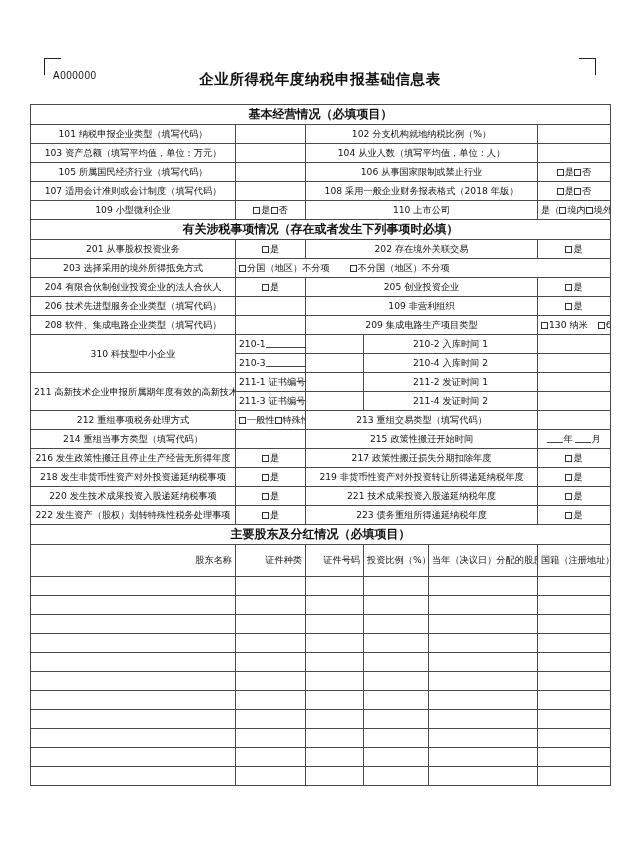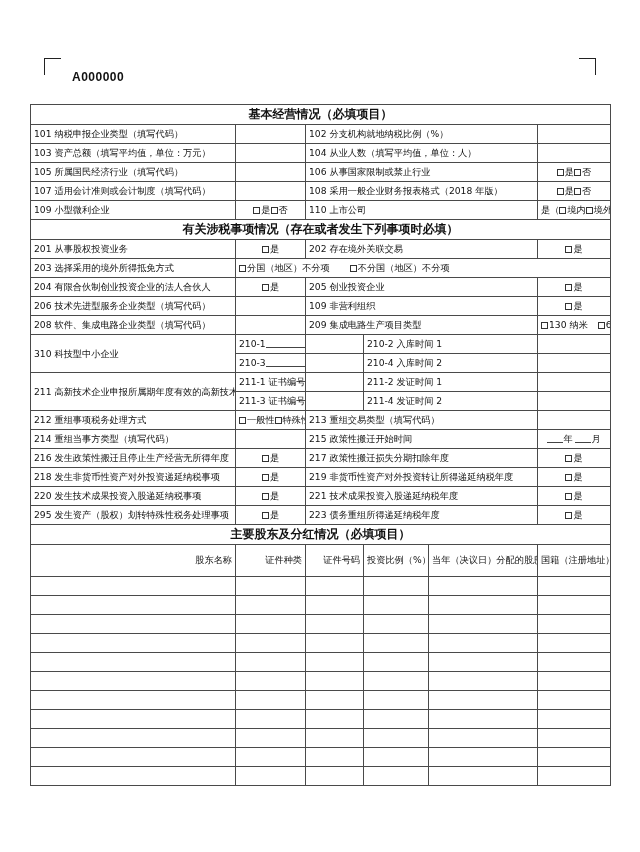--- a/index.html
+++ b/index.html
@@ -14,22 +14,22 @@
 
   
   .crop{position:absolute;width:16px;height:16px;}
   .crop.tl{left:44px;top:58px;border-left:1.5px solid #222;border-top:1.5px solid #222;}
   .crop.tr{right:44px;top:58px;border-right:1.5px solid #222;border-top:1.5px solid #222;}
 
   .head{
     position:absolute;left:0;right:0;top:70px;height:26px;
   }
   .docno{
-    position:absolute;left:72px;top:0;
-    font-size:12px;font-weight:bold;letter-spacing:.5px;
+    position:absolute;left:53px;top:0;
+    font-size:10px;font-weight:normal;letter-spacing:.5px;
     font-family:"Liberation Sans",sans-serif;
   }
   .title{
     position:absolute;left:0;right:0;top:0;text-align:center;
     font-size:14.5px;font-weight:bold;letter-spacing:.6px;
   }
 
   table.form{
     position:absolute;left:30px;top:104px;
     width:580px;
@@ -48,21 +48,21 @@
     white-space:nowrap;
   }
   td.sec{
     text-align:center;
     font-weight:bold;
     font-size:12px;
     height:18px;
     border-left:1px solid #4a4a4a;
     border-right:1px solid #4a4a4a;
   }
-  td.lbl{text-align:left;}
+  td.lbl{text-align:center;}
   td.val{text-align:left;}
   td.ctr{text-align:center;}
   td.wrap{white-space:normal;line-height:1.3;}
   td.tall{height:30px;}
   td.blank{height:21px;}
   .bx{
     display:inline-block;width:7px;height:7px;
     border:1px solid #333;margin-right:1px;
     vertical-align:-1px;box-sizing:border-box;
   }
@@ -74,20 +74,21 @@
 </head>
 <body>
 
 <div class="page">
 
   <div class="crop tl"></div>
   <div class="crop tr"></div>
 
   <div class="head">
     <div class="docno">A000000</div>
+    <div class="title">企业所得税年度纳税申报基础信息表</div>
   </div>
 
   <table class="form">
     <colgroup>
       <col style="width:205px">
       <col style="width:70px">
       <col style="width:58px">
       <col style="width:65px">
       <col style="width:109px">
       <col style="width:73px">
@@ -207,21 +208,21 @@
           <td class="lbl" colspan="3">219 非货币性资产对外投资转让所得递延纳税年度</td>
           <td class="ctr"><span class="bx"></span>是</td>
         </tr>
         <tr>
           <td class="lbl">220 发生技术成果投资入股递延纳税事项</td>
           <td class="ctr"><span class="bx"></span>是</td>
           <td class="lbl" colspan="3">221 技术成果投资入股递延纳税年度</td>
           <td class="ctr"><span class="bx"></span>是</td>
         </tr>
         <tr>
-          <td class="lbl">295 发生资产（股权）划转特殊性税务处理事项</td>
+          <td class="lbl">222 发生资产（股权）划转特殊性税务处理事项</td>
           <td class="ctr"><span class="bx"></span>是</td>
           <td class="lbl" colspan="3">223 债务重组所得递延纳税年度</td>
           <td class="ctr"><span class="bx"></span>是</td>
         </tr>
         <tr>
           <td class="sec" colspan="6">主要股东及分红情况（必填项目）</td>
         </tr>
         <tr>
           <td class="hdrcell" style="height:32px">股东名称</td>
           <td class="hdrcell">证件种类</td>

